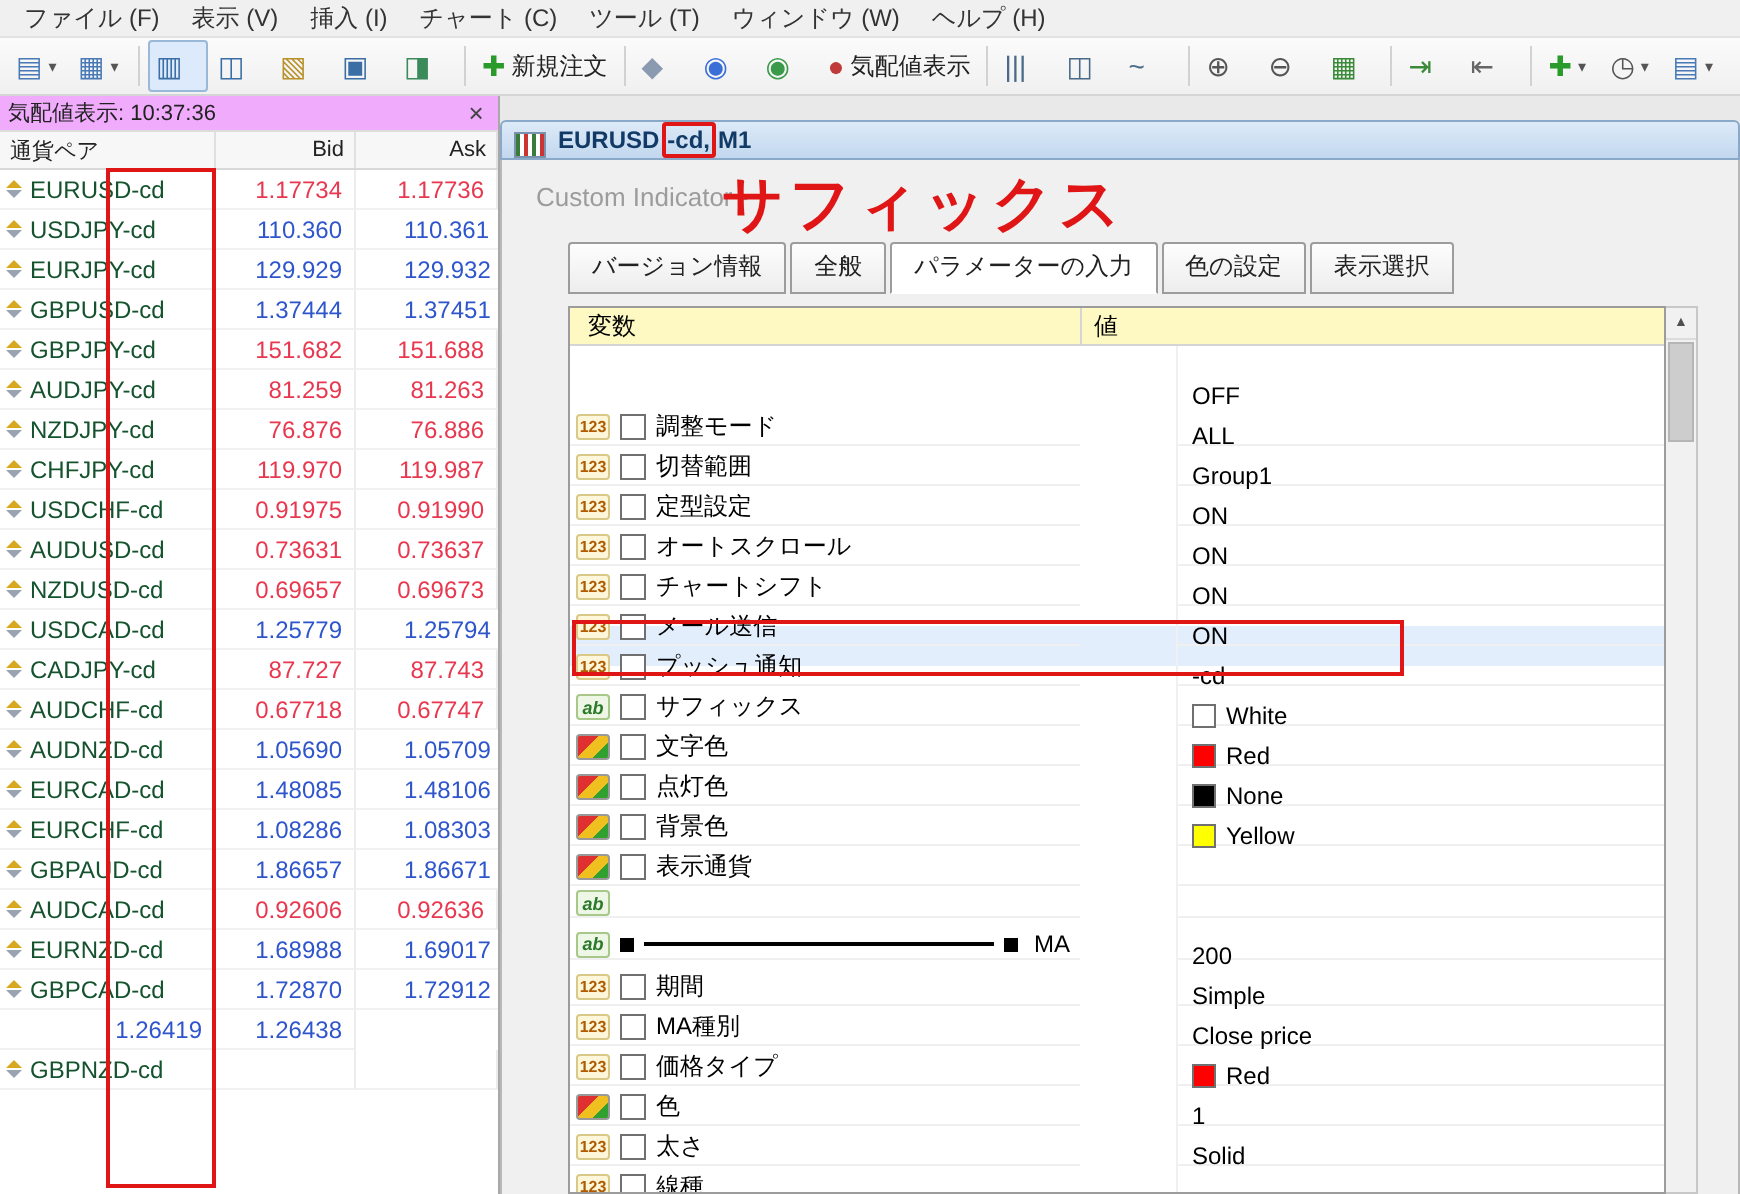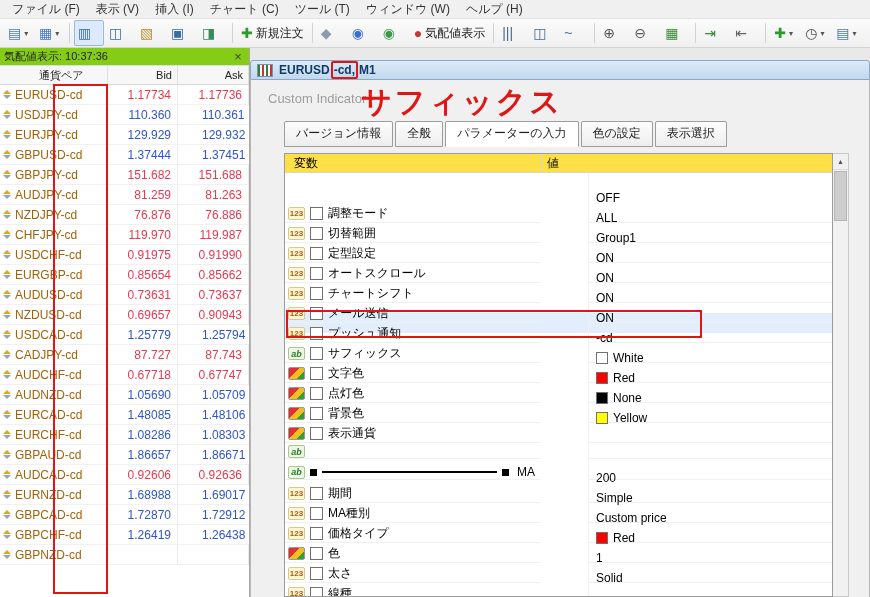--- a/index.html
+++ b/index.html
@@ -22,65 +22,65 @@
   .tb-label{font-size:12px;color:#222;white-space:nowrap;}
   .tb-caret{font-size:8px;color:#555;}
   .tb-sep{width:1px;height:20px;background:#d2d2d2;margin:0 3px;}
 
   
   .main{display:flex;height:550px;}
 
   
   .market-watch{width:249px;min-width:249px;border-right:1px solid #a8a8a8;
                 background:#fff;position:relative;display:flex;flex-direction:column;}
-  .mw-titlebar{height:17px;background:#84cc16;display:flex;align-items:center;
+  .mw-titlebar{height:17px;background:#f0abfc;display:flex;align-items:center;
                padding:0 4px;font-size:11px;color:#222;border-bottom:1px solid #ddd;}
   .mw-close{margin-left:auto;color:#444;font-size:13px;width:14px;text-align:center;line-height:13px;}
   .mw-header{height:18px;display:grid;grid-template-columns:108px 70px 1fr;
              background:#f7f7f7;border-bottom:1px solid #d8d8d8;font-size:11px;color:#222;}
-  .mw-header span{padding:0 5px;border-right:1px solid #e0e0e0;display:flex;align-items:center;margin-left:34px;}
+  .mw-header span{padding:0 5px;border-right:1px solid #e0e0e0;display:flex;align-items:center;}
   .mw-header span.right{justify-content:flex-end;}
   .mw-body{flex:1;overflow:hidden;position:relative;}
   .mw-row{height:20px;display:grid;grid-template-columns:108px 70px 1fr;}
   .mw-pair{display:flex;align-items:center;gap:4px;padding-left:3px;
            border-right:1px solid #ececec;border-bottom:1px solid #f1f1f1;}
   .mw-bid,.mw-ask{display:flex;align-items:center;justify-content:flex-end;
            padding-right:6px;border-right:1px solid #ececec;border-bottom:1px solid #f1f1f1;}
   .up{color:#2e55cc;padding-left:24px;} .down{color:#e8384f;}
-  .mw-sym{color:#a16207;}
+  .mw-sym{color:#14532d;}
   .mw-sym-icon{display:inline-flex;flex-direction:column;gap:1px;}
   .tri-up{width:0;height:0;border-left:4px solid transparent;border-right:4px solid transparent;
           border-bottom:4px solid #d8a820;}
   .tri-down{width:0;height:0;border-left:4px solid transparent;border-right:4px solid transparent;
           border-top:4px solid #9aa4b0;}
   .mw-annot{position:absolute;left:53px;top:36px;width:51px;height:506px;
             border:2px solid var(--annot);pointer-events:none;z-index:9;}
 
   
   .chart-area{flex:1;background:#e9e9e9;position:relative;display:flex;flex-direction:column;}
   .cw-titlebar{margin-top:12px;height:20px;background:linear-gradient(#ddeaf8,#c2d8ee);
                border:1px solid #8aa8c8;border-radius:3px 3px 0 0;display:flex;
-               align-items:center;gap:6px;padding:0 6px;}
+               align-items:flex-end;gap:6px;padding:0 6px;}
   .cw-icon{width:14px;height:11px;border:1px solid #7a92ac;background:
            repeating-linear-gradient(90deg,#3a7a3a 0 2px,#fff 2px 4px,#cc3333 4px 6px,#fff 6px 8px);}
   .cw-title{font-weight:bold;font-size:12px;color:#123a66;display:flex;align-items:center;white-space:pre;}
   .cw-suffix{border:2px solid var(--annot);border-radius:2px;padding:0 1px;margin:0 1px;}
 
   .dialog{flex:1;background:#f0f0f0;border:1px solid #b8b8b8;border-top:none;position:relative;}
   .dlg-title{padding:11px 0 0 17px;font-size:13px;color:#9c9c9c;}
   .annot-text{position:absolute;left:110px;top:2px;font-size:30px;font-weight:600;
               color:var(--annot);letter-spacing:3px;z-index:10;pointer-events:none;}
   .tabs{display:flex;gap:2px;margin:15px 0 0 33px;}
   .tab{padding:3px 11px 4px;background:linear-gradient(#fdfdfd,#ededed);
        border:1px solid #9c9c9c;border-radius:2px 2px 0 0;color:#222;white-space:nowrap;}
   .tab.active{background:#fff;border-bottom-color:#fff;}
 
   .table-zone{display:flex;margin:6px 0 0 33px;height:444px;overflow:hidden;}
   .param-table{width:547px;background:#fff;border:1px solid #9c9c9c;position:relative;overflow:hidden;}
-  .pt-header{display:grid;grid-template-columns:255px 1fr;height:18px;background:#fde047;
+  .pt-header{display:grid;grid-template-columns:255px 1fr;height:18px;background:#fef9c3;
              border-bottom:1px solid #d5d5d5;}
   .pt-header span{padding-left:9px;display:flex;align-items:center;}
   .pt-header span:last-child{border-left:1px solid #d5d5d5;padding-left:6px;}
   .pt-row{display:grid;grid-template-columns:255px 1fr;height:20px;}
   .pt-row.hl{background:#e2eefb;}
   .pt-c1{display:flex;align-items:center;gap:5px;padding-left:3px;border-bottom:1px solid #f0f0f0;margin-top:32px;}
   .pt-c2{display:flex;align-items:center;gap:5px;padding-left:7px;
          border-left:1px solid #f0f0f0;border-bottom:1px solid #f0f0f0;color:#000;margin-left:48px;}
   .pt-icon{width:17px;height:13px;min-width:17px;border-radius:2px;font-size:8px;
            display:flex;align-items:center;justify-content:center;box-sizing:border-box;}
@@ -314,46 +314,35 @@
           </span>
           <span class="mw-bid down">0.91975</span>
           <span class="mw-ask down">0.91990</span>
         </div>
         <div class="mw-row">
           <span class="mw-pair">
             <span class="mw-sym-icon">
               <i class="tri-up"></i>
               <i class="tri-down"></i>
             </span>
-            <span class="mw-sym">EURGBP-cd</span>
-          </span>
-          <span class="mw-bid down">0.85654</span>
-          <span class="mw-ask down">0.85662</span>
-        </div>
-        <div class="mw-row">
-          <span class="mw-pair">
-            <span class="mw-sym-icon">
-              <i class="tri-up"></i>
-              <i class="tri-down"></i>
-            </span>
             <span class="mw-sym">AUDUSD-cd</span>
           </span>
           <span class="mw-bid down">0.73631</span>
           <span class="mw-ask down">0.73637</span>
         </div>
         <div class="mw-row">
           <span class="mw-pair">
             <span class="mw-sym-icon">
               <i class="tri-up"></i>
               <i class="tri-down"></i>
             </span>
             <span class="mw-sym">NZDUSD-cd</span>
           </span>
           <span class="mw-bid down">0.69657</span>
-          <span class="mw-ask down">0.90943</span>
+          <span class="mw-ask down">0.69673</span>
         </div>
         <div class="mw-row">
           <span class="mw-pair">
             <span class="mw-sym-icon">
               <i class="tri-up"></i>
               <i class="tri-down"></i>
             </span>
             <span class="mw-sym">USDCAD-cd</span>
           </span>
           <span class="mw-bid up">1.25779</span>
@@ -452,27 +441,20 @@
             <span class="mw-sym-icon">
               <i class="tri-up"></i>
               <i class="tri-down"></i>
             </span>
             <span class="mw-sym">GBPCAD-cd</span>
           </span>
           <span class="mw-bid up">1.72870</span>
           <span class="mw-ask up">1.72912</span>
         </div>
         <div class="mw-row">
-          <span class="mw-pair">
-            <span class="mw-sym-icon">
-              <i class="tri-up"></i>
-              <i class="tri-down"></i>
-            </span>
-            <span class="mw-sym">GBPCHF-cd</span>
-          </span>
           <span class="mw-bid up">1.26419</span>
           <span class="mw-ask up">1.26438</span>
         </div>
         <div class="mw-row">
           <span class="mw-pair">
             <span class="mw-sym-icon">
               <i class="tri-up"></i>
               <i class="tri-down"></i>
             </span>
             <span class="mw-sym">GBPNZD-cd</span>
@@ -672,21 +654,21 @@
                   <span class="pt-val">Simple</span>
                 </div>
               </div>
               <div class="pt-row">
                 <div class="pt-c1">
                   <span class="pt-icon num">123</span>
                   <span class="pt-check"></span>
                   <span class="pt-name">価格タイプ</span>
                 </div>
                 <div class="pt-c2">
-                  <span class="pt-val">Custom price</span>
+                  <span class="pt-val">Close price</span>
                 </div>
               </div>
               <div class="pt-row">
                 <div class="pt-c1">
                   <span class="pt-icon color"></span>
                   <span class="pt-check"></span>
                   <span class="pt-name">色</span>
                 </div>
                 <div class="pt-c2">
                   <span class="pt-swatch" style="background: rgb(255, 0, 0);"></span>

